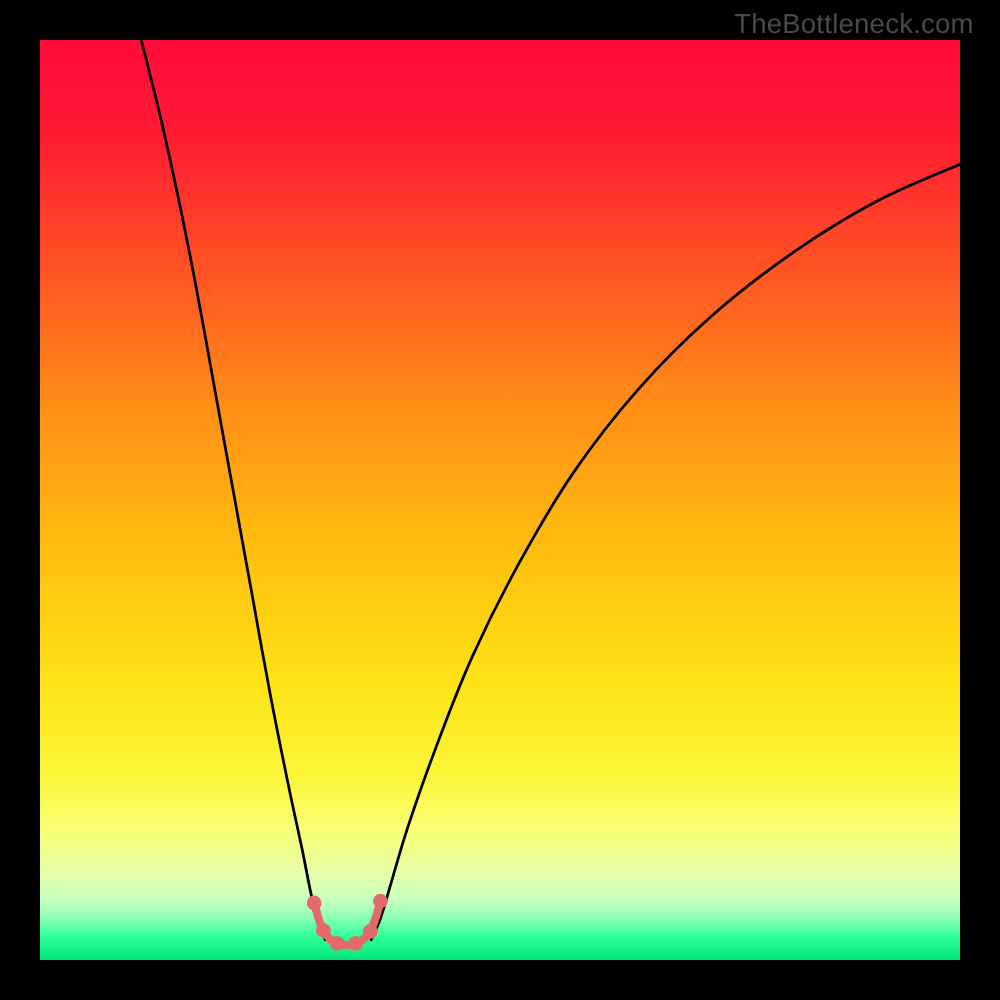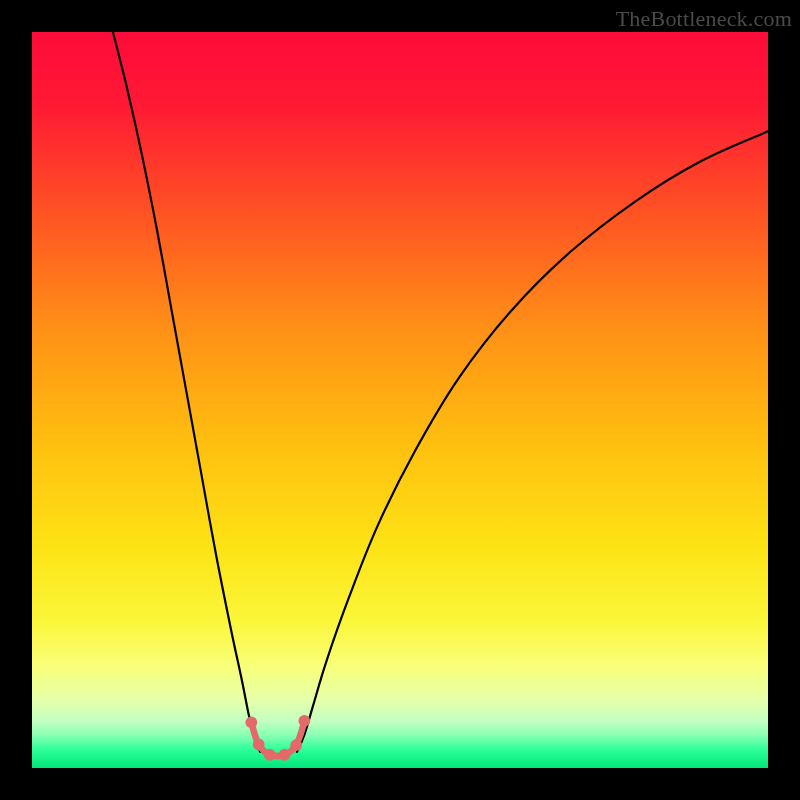--- a/index.html
+++ b/index.html
@@ -22,26 +22,25 @@
     position: absolute;
     left: 32px;
     top: 32px;
     width: 736px;
     height: 736px;
     overflow: hidden;
   }
   .attribution {
     position: absolute;
     top: 6px;
-    right: 8px;
+    right: 21px;
     color: #4a4a4a;
     font-size: 22px;
     letter-spacing: 0.2px;
     font-weight: 400;
-    font-family: Liberation Serif, serif;
   }
 </style>
 </head>
 <body>
 
 <div class="frame">
   <div class="attribution">TheBottleneck.com</div>
   <div class="plot">
     <svg id="chart-svg" width="736" height="736" viewBox="0 0 736 736">
         <defs>

